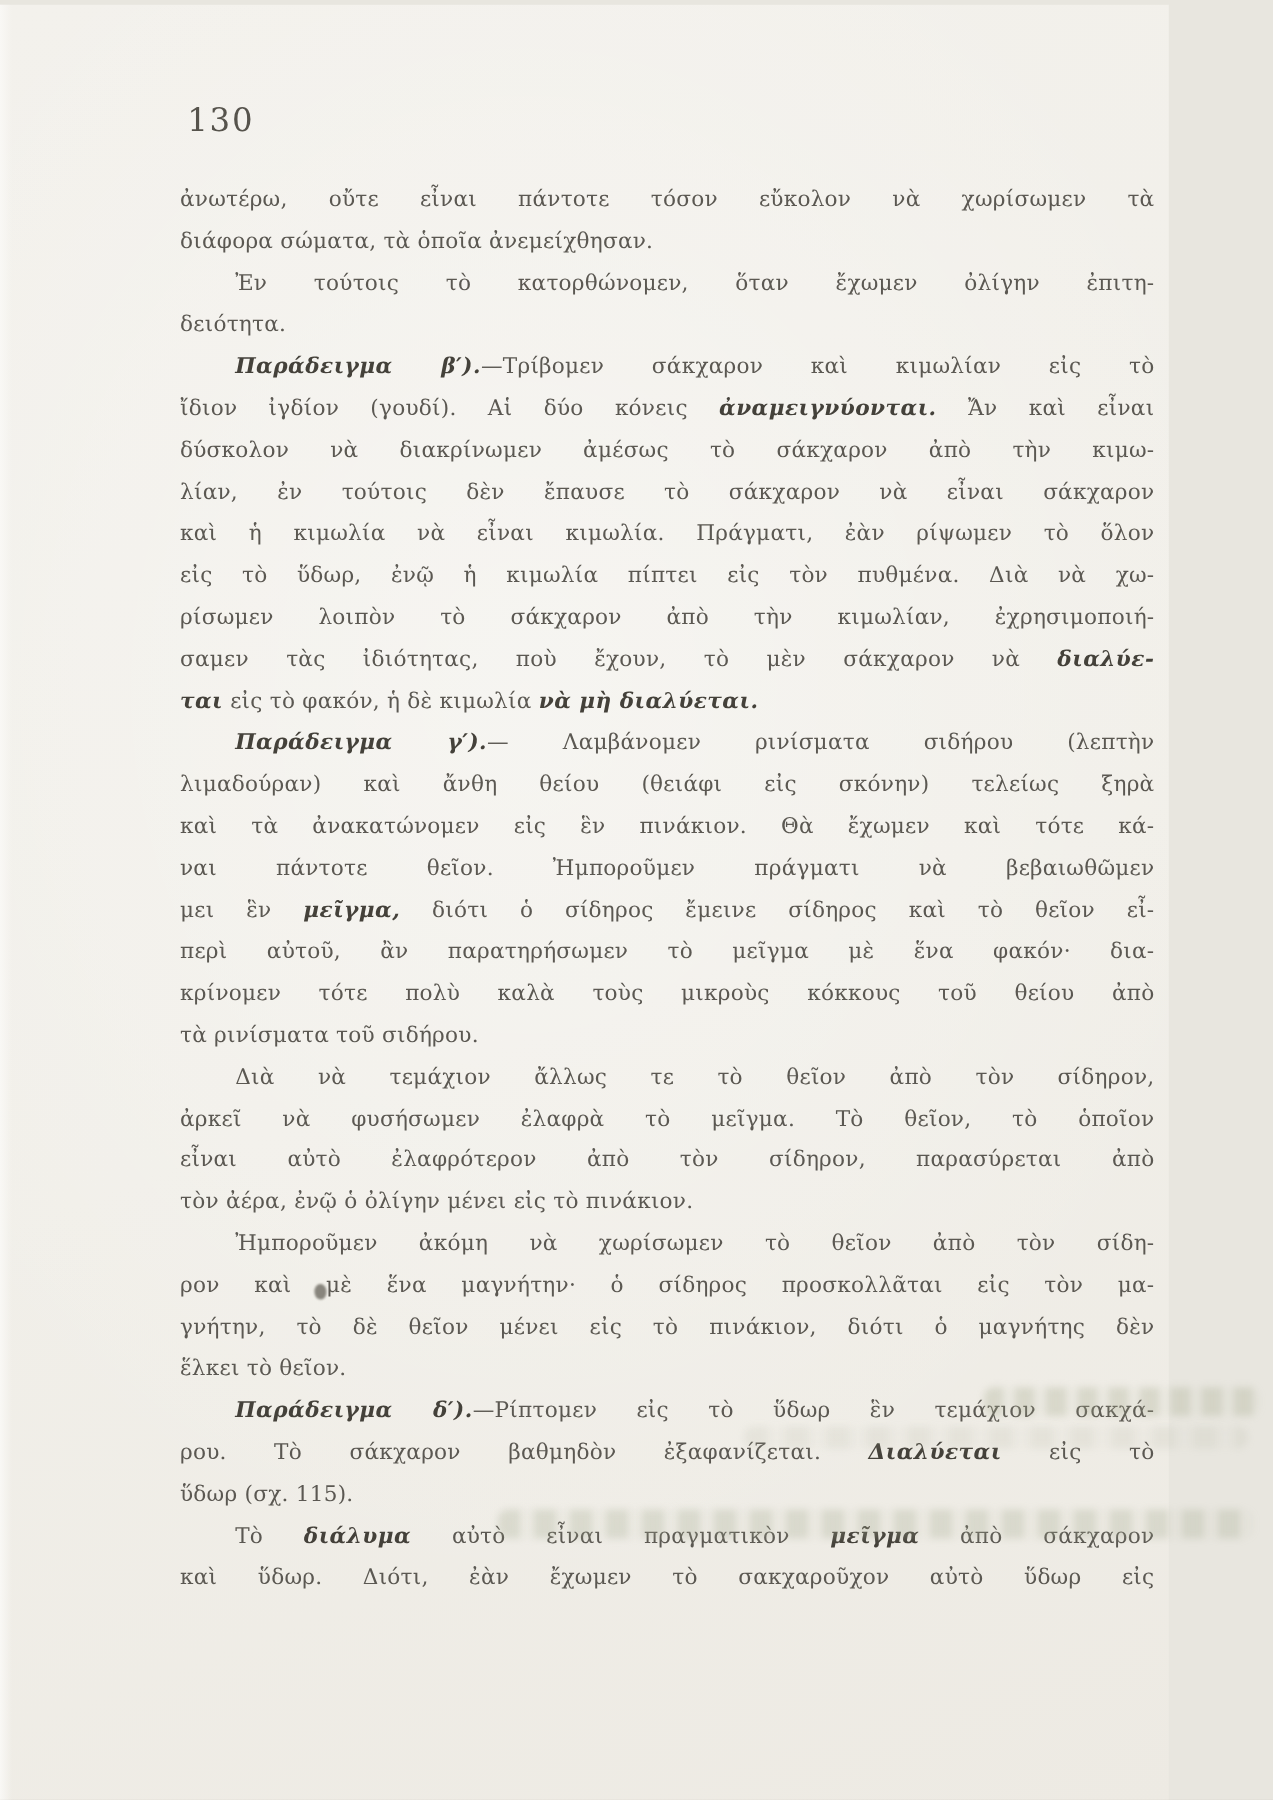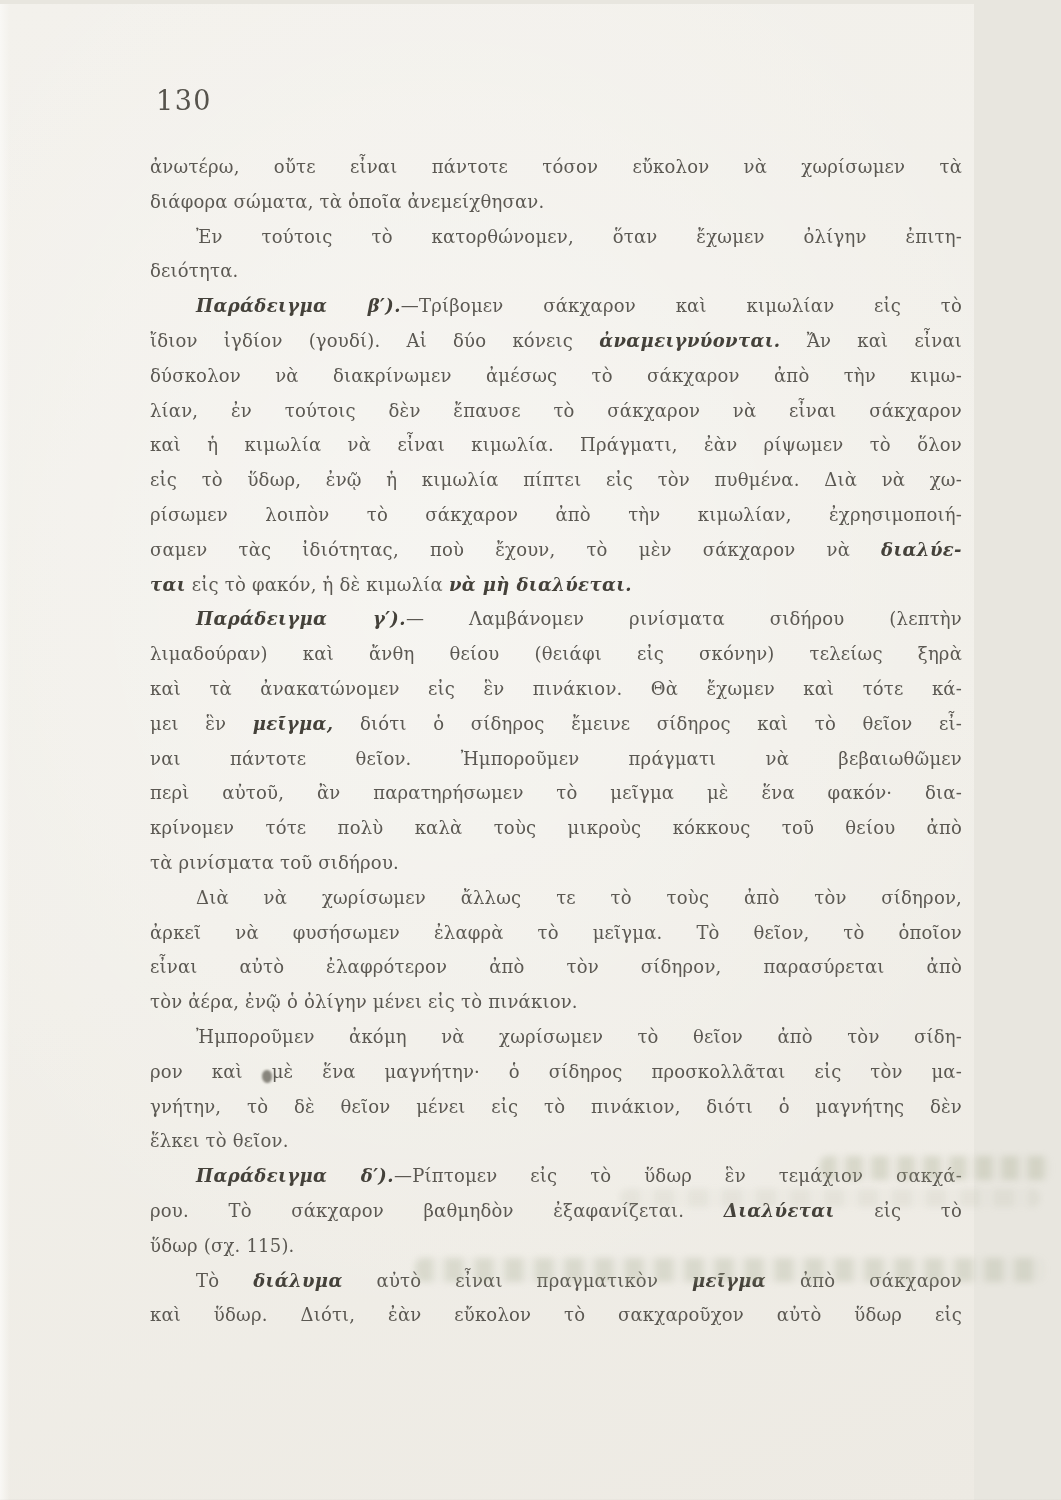--- a/index.html
+++ b/index.html
@@ -94,37 +94,37 @@
       <div class="line just"><span>δύσκολον νὰ διακρίνωμεν ἀμέσως τὸ σάκχαρον ἀπὸ τὴν κιμω-</span></div>
       <div class="line just"><span>λίαν, ἐν τούτοις δὲν ἔπαυσε τὸ σάκχαρον νὰ εἶναι σάκχαρον</span></div>
       <div class="line just"><span>καὶ ἡ κιμωλία νὰ εἶναι κιμωλία. Πράγματι, ἐὰν ρίψωμεν τὸ ὅλον</span></div>
       <div class="line just"><span>εἰς τὸ ὕδωρ, ἐνῷ ἡ κιμωλία πίπτει εἰς τὸν πυθμένα. Διὰ νὰ χω-</span></div>
       <div class="line just"><span>ρίσωμεν λοιπὸν τὸ σάκχαρον ἀπὸ τὴν κιμωλίαν, ἐχρησιμοποιή-</span></div>
       <div class="line just"><span>σαμεν τὰς ἰδιότητας, ποὺ ἔχουν, τὸ μὲν σάκχαρον νὰ </span><span class="bi">διαλύε-</span></div>
       <div class="line"><span class="bi">ται</span><span> εἰς τὸ φακόν, ἡ δὲ κιμωλία </span><span class="bi">νὰ μὴ διαλύεται.</span></div>
       <div class="line indent just"><span class="bi">Παράδειγμα γ′).</span><span>— Λαμβάνομεν ρινίσματα σιδήρου (λεπτὴν</span></div>
       <div class="line just"><span>λιμαδούραν) καὶ ἄνθη θείου (θειάφι εἰς σκόνην) τελείως ξηρὰ</span></div>
       <div class="line just"><span>καὶ τὰ ἀνακατώνομεν εἰς ἓν πινάκιον. Θὰ ἔχωμεν καὶ τότε κά-</span></div>
+      <div class="line just"><span>ναι πάντοτε θεῖον. Ἠμποροῦμεν πράγματι νὰ βεβαιωθῶμεν</span></div>
       <div class="line just"><span>μει ἓν </span><span class="bi">μεῖγμα,</span><span> διότι ὁ σίδηρος ἔμεινε σίδηρος καὶ τὸ θεῖον εἶ-</span></div>
-      <div class="line just"><span>ναι πάντοτε θεῖον. Ἠμποροῦμεν πράγματι νὰ βεβαιωθῶμεν</span></div>
       <div class="line just"><span>περὶ αὐτοῦ, ἂν παρατηρήσωμεν τὸ μεῖγμα μὲ ἕνα φακόν· δια-</span></div>
       <div class="line just"><span>κρίνομεν τότε πολὺ καλὰ τοὺς μικροὺς κόκκους τοῦ θείου ἀπὸ</span></div>
       <div class="line"><span>τὰ ρινίσματα τοῦ σιδήρου.</span></div>
-      <div class="line indent just"><span>Διὰ νὰ χωρίσωμεν ἄλλως τε τὸ τοὺς ἀπὸ τὸν σίδηρον,</span></div>
+      <div class="line indent just"><span>Διὰ νὰ τεμάχιον ἄλλως τε τὸ θεῖον ἀπὸ τὸν σίδηρον,</span></div>
       <div class="line just"><span>ἀρκεῖ νὰ φυσήσωμεν ἐλαφρὰ τὸ μεῖγμα. Τὸ θεῖον, τὸ ὁποῖον</span></div>
       <div class="line just"><span>εἶναι αὐτὸ ἐλαφρότερον ἀπὸ τὸν σίδηρον, παρασύρεται ἀπὸ</span></div>
       <div class="line"><span>τὸν ἀέρα, ἐνῷ ὁ ὀλίγην μένει εἰς τὸ πινάκιον.</span></div>
       <div class="line indent just"><span>Ἠμποροῦμεν ἀκόμη νὰ χωρίσωμεν τὸ θεῖον ἀπὸ τὸν σίδη-</span></div>
       <div class="line just"><span>ρον καὶ μὲ ἕνα μαγνήτην· ὁ σίδηρος προσκολλᾶται εἰς τὸν μα-</span></div>
       <div class="line just"><span>γνήτην, τὸ δὲ θεῖον μένει εἰς τὸ πινάκιον, διότι ὁ μαγνήτης δὲν</span></div>
       <div class="line"><span>ἕλκει τὸ θεῖον.</span></div>
       <div class="line indent just"><span class="bi">Παράδειγμα δ′).</span><span>—Ρίπτομεν εἰς τὸ ὕδωρ ἓν τεμάχιον σακχά-</span></div>
       <div class="line just"><span>ρου. Τὸ σάκχαρον βαθμηδὸν ἐξαφανίζεται. </span><span class="bi">Διαλύεται</span><span> εἰς τὸ</span></div>
       <div class="line"><span>ὕδωρ (σχ. 115).</span></div>
       <div class="line indent just"><span>Τὸ </span><span class="bi">διάλυμα</span><span> αὐτὸ εἶναι πραγματικὸν </span><span class="bi">μεῖγμα</span><span> ἀπὸ σάκχαρον</span></div>
-      <div class="line just"><span>καὶ ὕδωρ. Διότι, ἐὰν εὔκολον τὸ σακχαροῦχον αὐτὸ ὕδωρ εἰς</span></div>
+      <div class="line just"><span>καὶ ὕδωρ. Διότι, ἐὰν ἔχωμεν τὸ σακχαροῦχον αὐτὸ ὕδωρ εἰς</span></div>
     </div>
 
   <div class="ink-smudge"></div>
   <div class="ghost ghost-1"></div>
   <div class="ghost ghost-3"></div>
   <div class="ghost ghost-2"></div>
 </div>
 
 </body></html>

